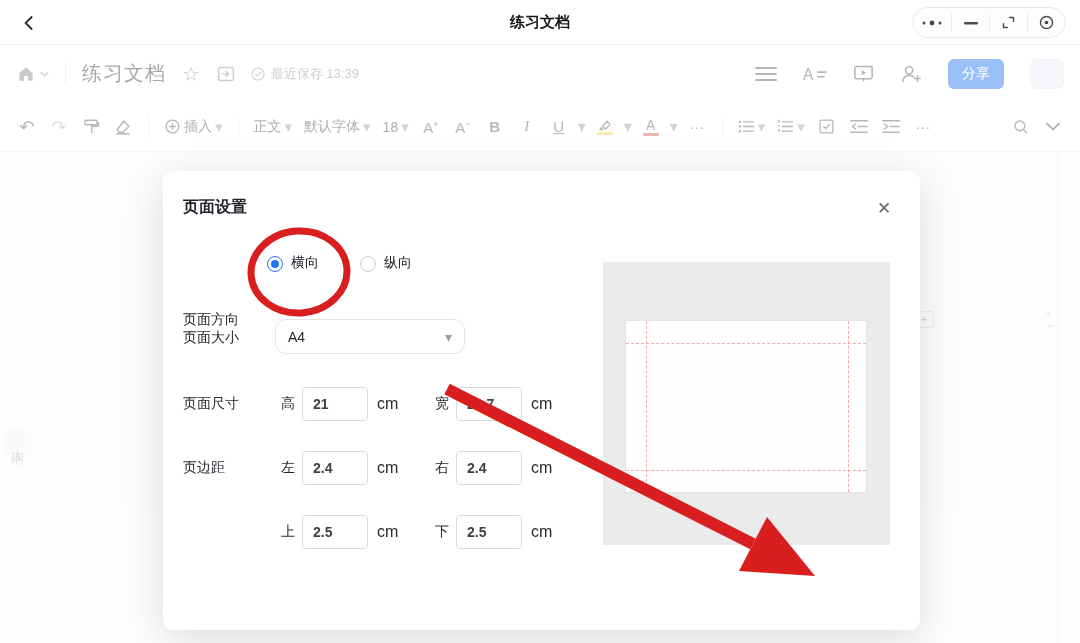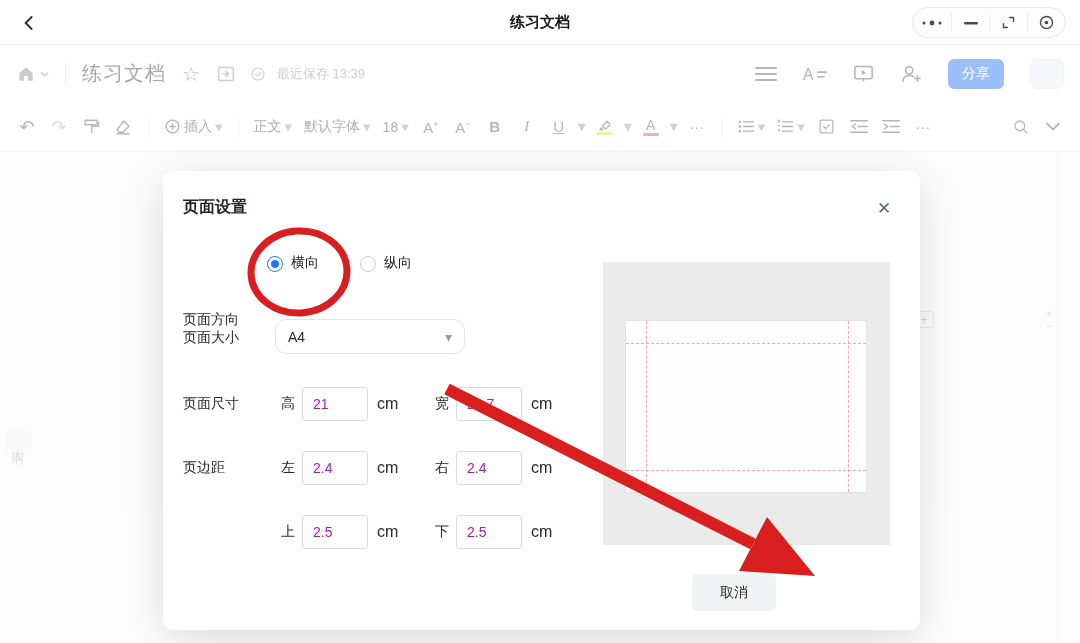--- a/index.html
+++ b/index.html
@@ -30,21 +30,21 @@
 
   
   .washed { position:absolute; top:45px; left:0; width:1080px; height:598px; opacity:0.45; }
 
   .doc-header { position:absolute; top:0; left:0; width:1080px; height:57px;
     background:#fff; display:flex; align-items:center; padding:0 16px; }
   .home-group { display:flex; align-items:center; gap:4px; }
   .vdiv { width:1px; height:22px; background:#dcdcdc; margin:0 16px; }
   .doc-title { font-size:20px; color:#3a3d42; letter-spacing:1px; }
   .hd-ic { margin-left:16px; display:flex; align-items:center; color:#73767c; }
-  .saved { display:flex; align-items:center; gap:11px; margin-left:14px;
+  .saved { display:flex; align-items:center; gap:5px; margin-left:14px;
     color:#8f9399; font-size:13px; }
   .hd-right { margin-left:auto; display:flex; align-items:center; gap:26px; }
   .share-btn { background:#2475f2; color:#fff; font-size:14px; border:none;
     border-radius:6px; width:56px; height:30px; cursor:pointer; }
   .avatar { width:34px; height:30px; border-radius:7px; background:#e9eef6;
     border:1px solid #e0e6ef; }
 
   
   .toolbar { position:absolute; top:57px; left:0; width:1080px; height:50px;
     background:#fff; border-bottom:1px solid #ededed;
@@ -91,21 +91,21 @@
     border-radius:50%; background:#2475f2; }
   .radio.unsel { border:1px solid #c9cdd4; }
   .radio-label { font-size:14px; margin:0 0 0 8px; cursor:pointer; }
   .select-box { position:absolute; left:112px; top:148px; width:190px; height:35px;
     border:1px solid #e2e4e8; border-radius:11px; background:#fff;
     display:flex; align-items:center; padding:0 12px; font-size:14px; cursor:pointer; }
   .select-box .t-caret { margin-left:auto; }
   .fld-label { position:absolute; font-size:14px; color:#25282d; }
   .num-input { position:absolute; width:66px; height:34px; border:1px solid #d8dade;
     border-radius:3px; font-size:14px; padding:0 10px;
-    font-family:"Liberation Sans", sans-serif; color:#a21caf; background:#fff; }
+    font-family:"Liberation Sans", sans-serif; color:#404040; background:#fff;font-weight:bold; }
   .unit { position:absolute; font-size:16px; color:#25282d; }
 
   .preview { position:absolute; left:440px; top:91px; width:287px; height:283px;
     background:#ebebeb; }
   .pv-page { position:absolute; left:22px; top:58px; width:242px; height:173px;
     background:#fefefe; border:1px solid #e2e2e2; }
   .pv-h { position:absolute; left:0; width:100%; height:0; border-top:1px dashed #efa9a9; }
   .pv-v { position:absolute; top:0; height:100%; width:0; border-left:1px dashed #efa9a9; }
 
   .btn { position:absolute; top:403px; height:37px; border:none; border-radius:5px;
@@ -377,20 +377,19 @@
 
   <div class="preview">
     <div class="pv-page">
       <div class="pv-h" style="top:22px;"></div>
       <div class="pv-h" style="top:149px;"></div>
       <div class="pv-v" style="left:20px;"></div>
       <div class="pv-v" style="left:222px;"></div>
     </div>
   </div>
 
-  <button class="btn btn-cancel">取消</button>
 </div>
 
 <svg class="annot" viewBox="0 0 1080 643">
   <ellipse cx="299" cy="272" rx="48" ry="41" fill="none" stroke="#d81e1e" stroke-width="7" transform="rotate(-4 299 272)"></ellipse>
   <line x1="447" y1="389" x2="753" y2="544" stroke="#d81e1e" stroke-width="12"></line>
   <polygon points="739,571 767,517 815,576" fill="#d81e1e"></polygon>
 </svg>
 
 </body></html>

